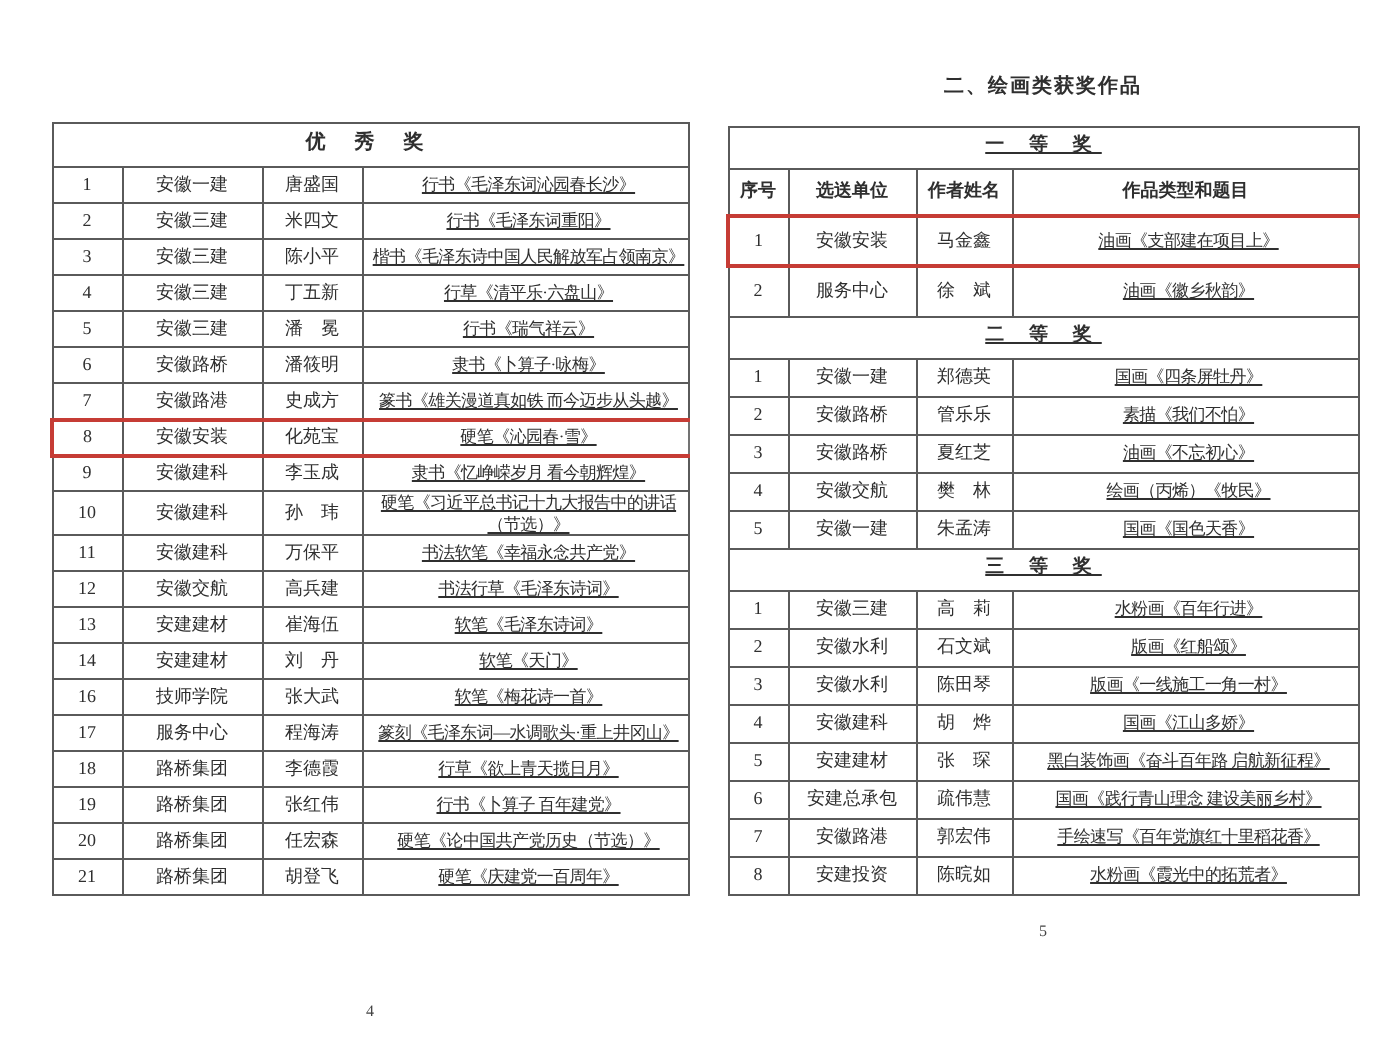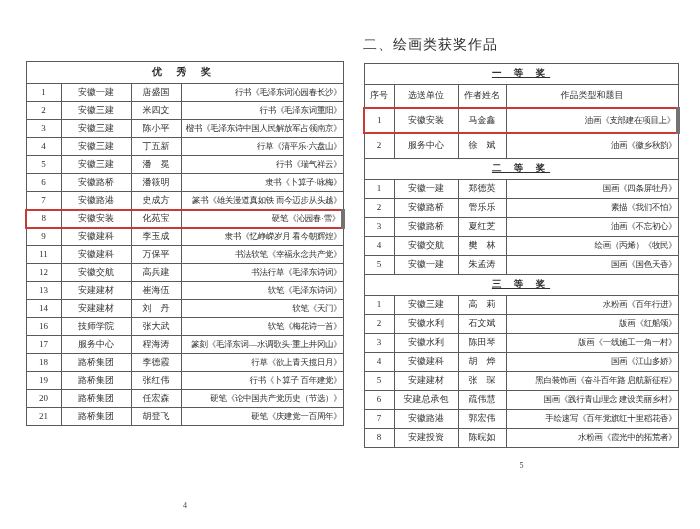--- a/index.html
+++ b/index.html
@@ -4,30 +4,30 @@
 <style>
   html,body{margin:0;padding:0;background:#ffffff;}
   .doc{position:relative;width:700px;height:529px;background:#ffffff;overflow:hidden;
        font-family:"Liberation Serif","DejaVu Serif",serif;color:#2f2f2f;}
   table{border-collapse:collapse;table-layout:fixed;width:100%;font-size:9px;color:#2f2f2f;}
   td{border:1px solid #5a5a5a;text-align:center;padding:0 2px;overflow:hidden;line-height:1.25;}
   .tbl-wrap-left{position:absolute;left:25px;top:61px;width:320px;}
   .tbl-wrap-right{position:absolute;left:363px;top:63px;width:317px;}
   .tbl-header td{font-weight:bold;height:21px;letter-spacing:6px;font-size:10px;}
   .band td{font-weight:bold;letter-spacing:5px;height:20px;font-size:9.5px;text-decoration:underline;}
-  .colhdr td{font-weight:normal;height:22px;}
+  .colhdr td{font-weight:bold;height:22px;}
   #left-table tr.data{height:18px;}
   #right-table tr.data{height:19px;}
   #right-table tr.r-first{height:25px;}
-  .c-work{text-align:right;font-size:8.5px;letter-spacing:-0.3px;padding-left:4px;padding-right:1px;}
+  .c-work{text-align:center;font-size:8.5px;letter-spacing:-0.3px;padding-left:4px;padding-right:1px;text-decoration:underline;}
   tr.hl td{border-top:2px solid #c63c35;border-bottom:2px solid #c63c35;}
   tr.hl td:first-child{border-left:2px solid #c63c35;}
-  tr.hl td:last-child{border-right:4px solid #737373;}
-  .right-title{position:absolute;left:363px;top:36px;width:317px;
-               font-weight:normal;font-size:14px;letter-spacing:1px;}
+  tr.hl td:last-child{border-right:1px solid #737373;}
+  .right-title{position:absolute;left:363px;top:36px;width:317px;text-align:center;
+               font-weight:bold;font-size:10px;letter-spacing:1px;}
   .pagenum{position:absolute;font-size:8px;color:#444;text-align:center;}
   .pagenum-left{left:25px;width:320px;top:501px;}
   .pagenum-right{left:363px;width:317px;top:461px;}
 </style>
 </head>
 <body>
 
 <div class="doc">
 
   <div class="tbl-wrap-left">
@@ -90,20 +90,26 @@
             <td class="c-name">化苑宝</td>
             <td class="c-work">硬笔《沁园春·雪》</td>
           </tr>
           <tr class="data">
             <td class="c-no">9</td>
             <td class="c-unit">安徽建科</td>
             <td class="c-name">李玉成</td>
             <td class="c-work">隶书《忆峥嵘岁月 看今朝辉煌》</td>
           </tr>
           <tr class="data">
+            <td class="c-no">10</td>
+            <td class="c-unit">安徽建科</td>
+            <td class="c-name">孙　玮</td>
+            <td class="c-work">硬笔《习近平总书记十九大报告中的讲话（节选）》</td>
+          </tr>
+          <tr class="data">
             <td class="c-no">11</td>
             <td class="c-unit">安徽建科</td>
             <td class="c-name">万保平</td>
             <td class="c-work">书法软笔《幸福永念共产党》</td>
           </tr>
           <tr class="data">
             <td class="c-no">12</td>
             <td class="c-unit">安徽交航</td>
             <td class="c-name">高兵建</td>
             <td class="c-work">书法行草《毛泽东诗词》</td>

